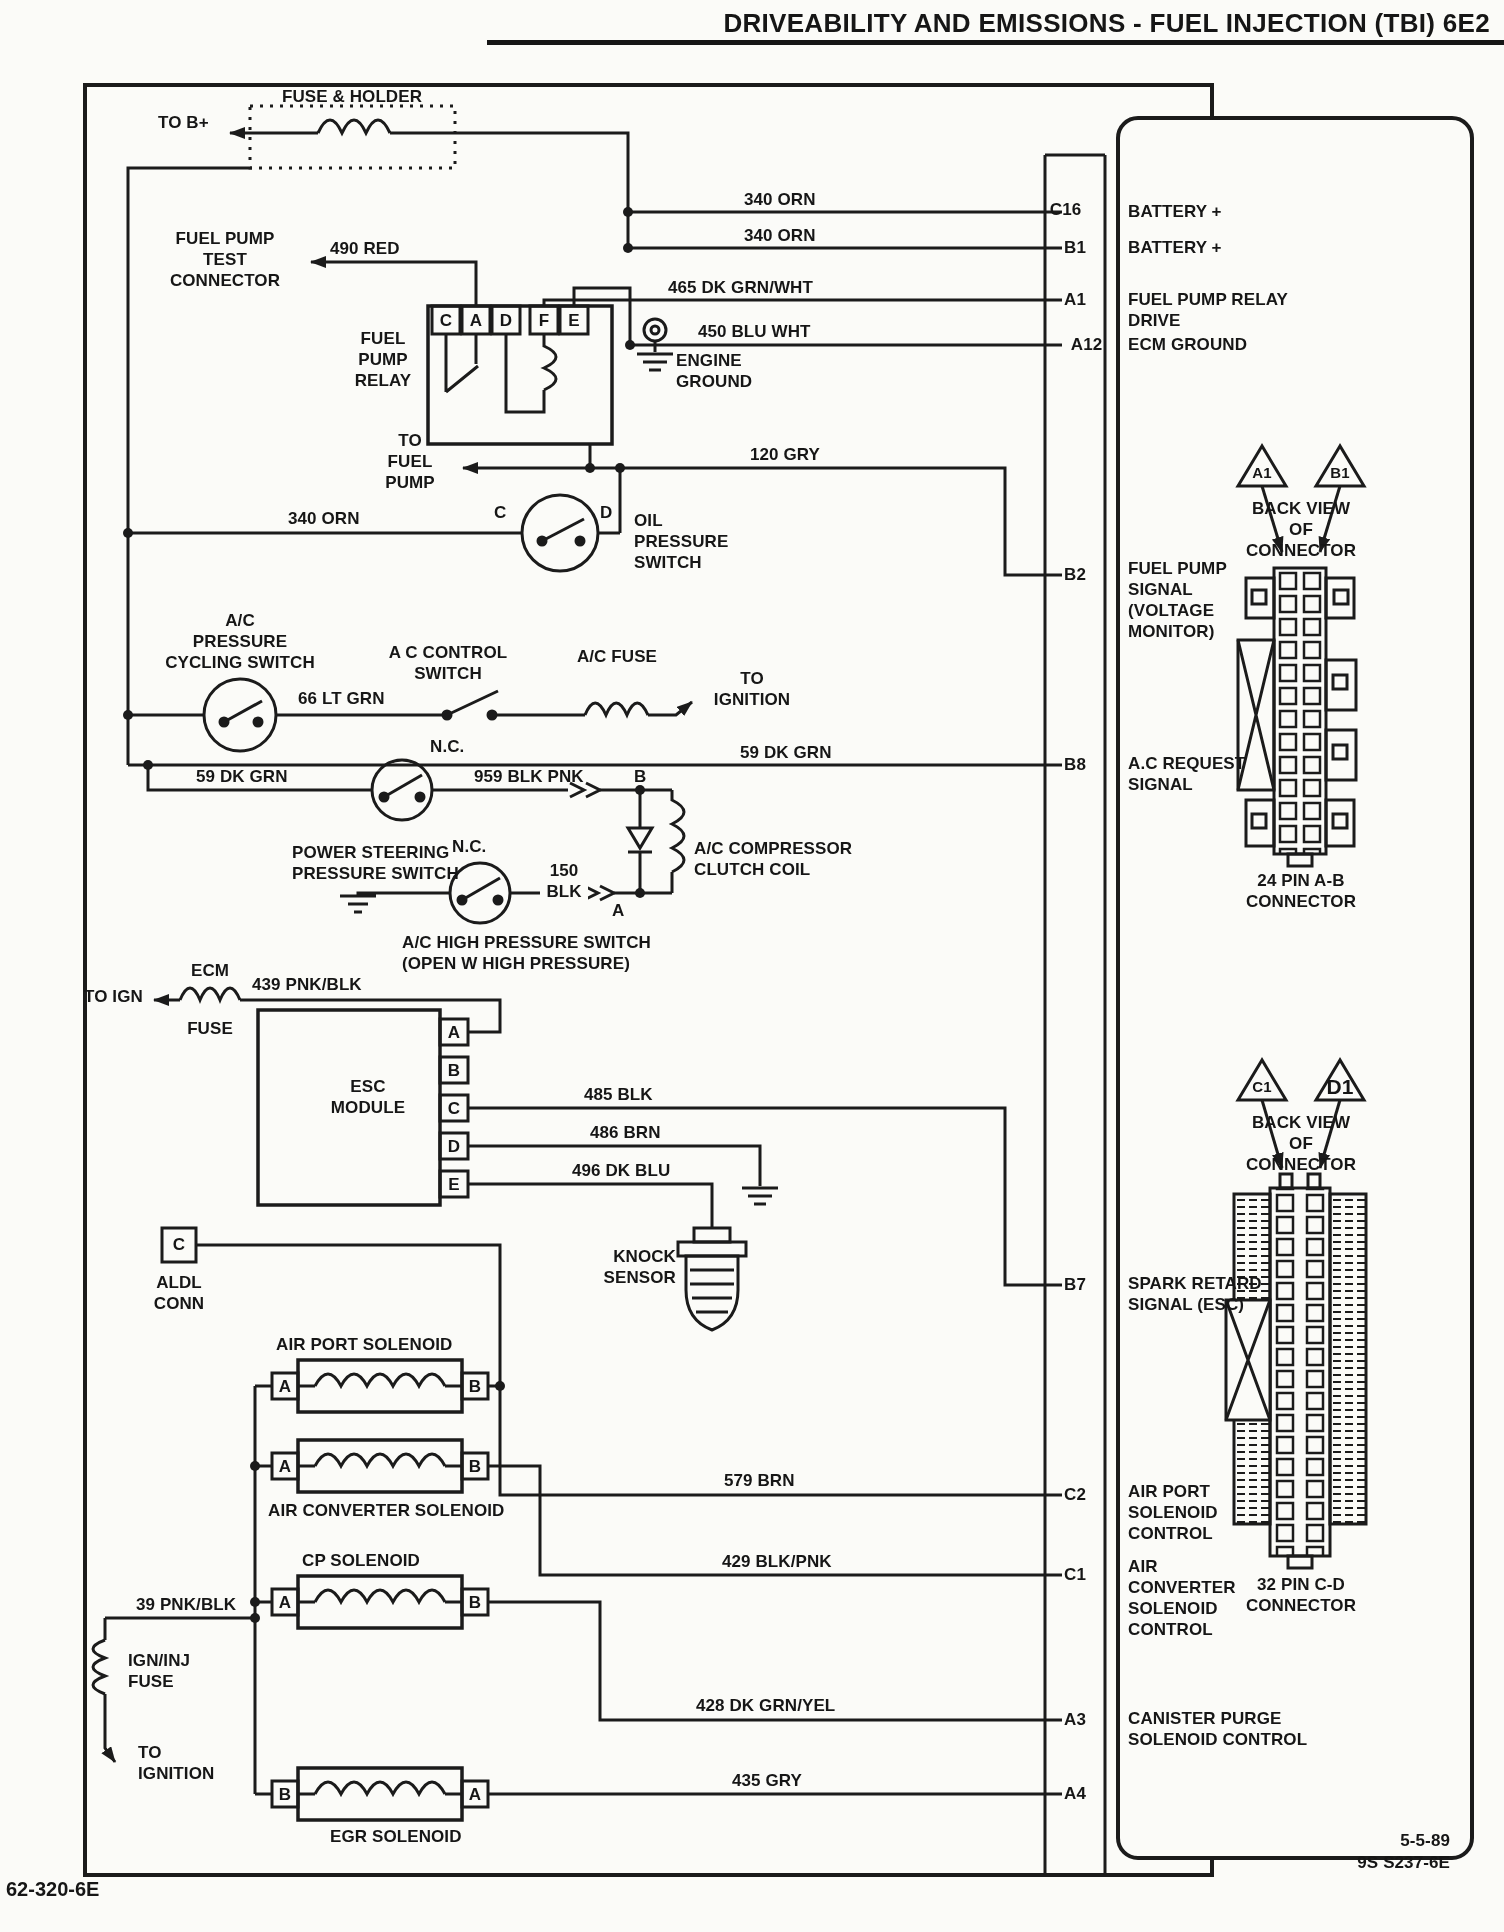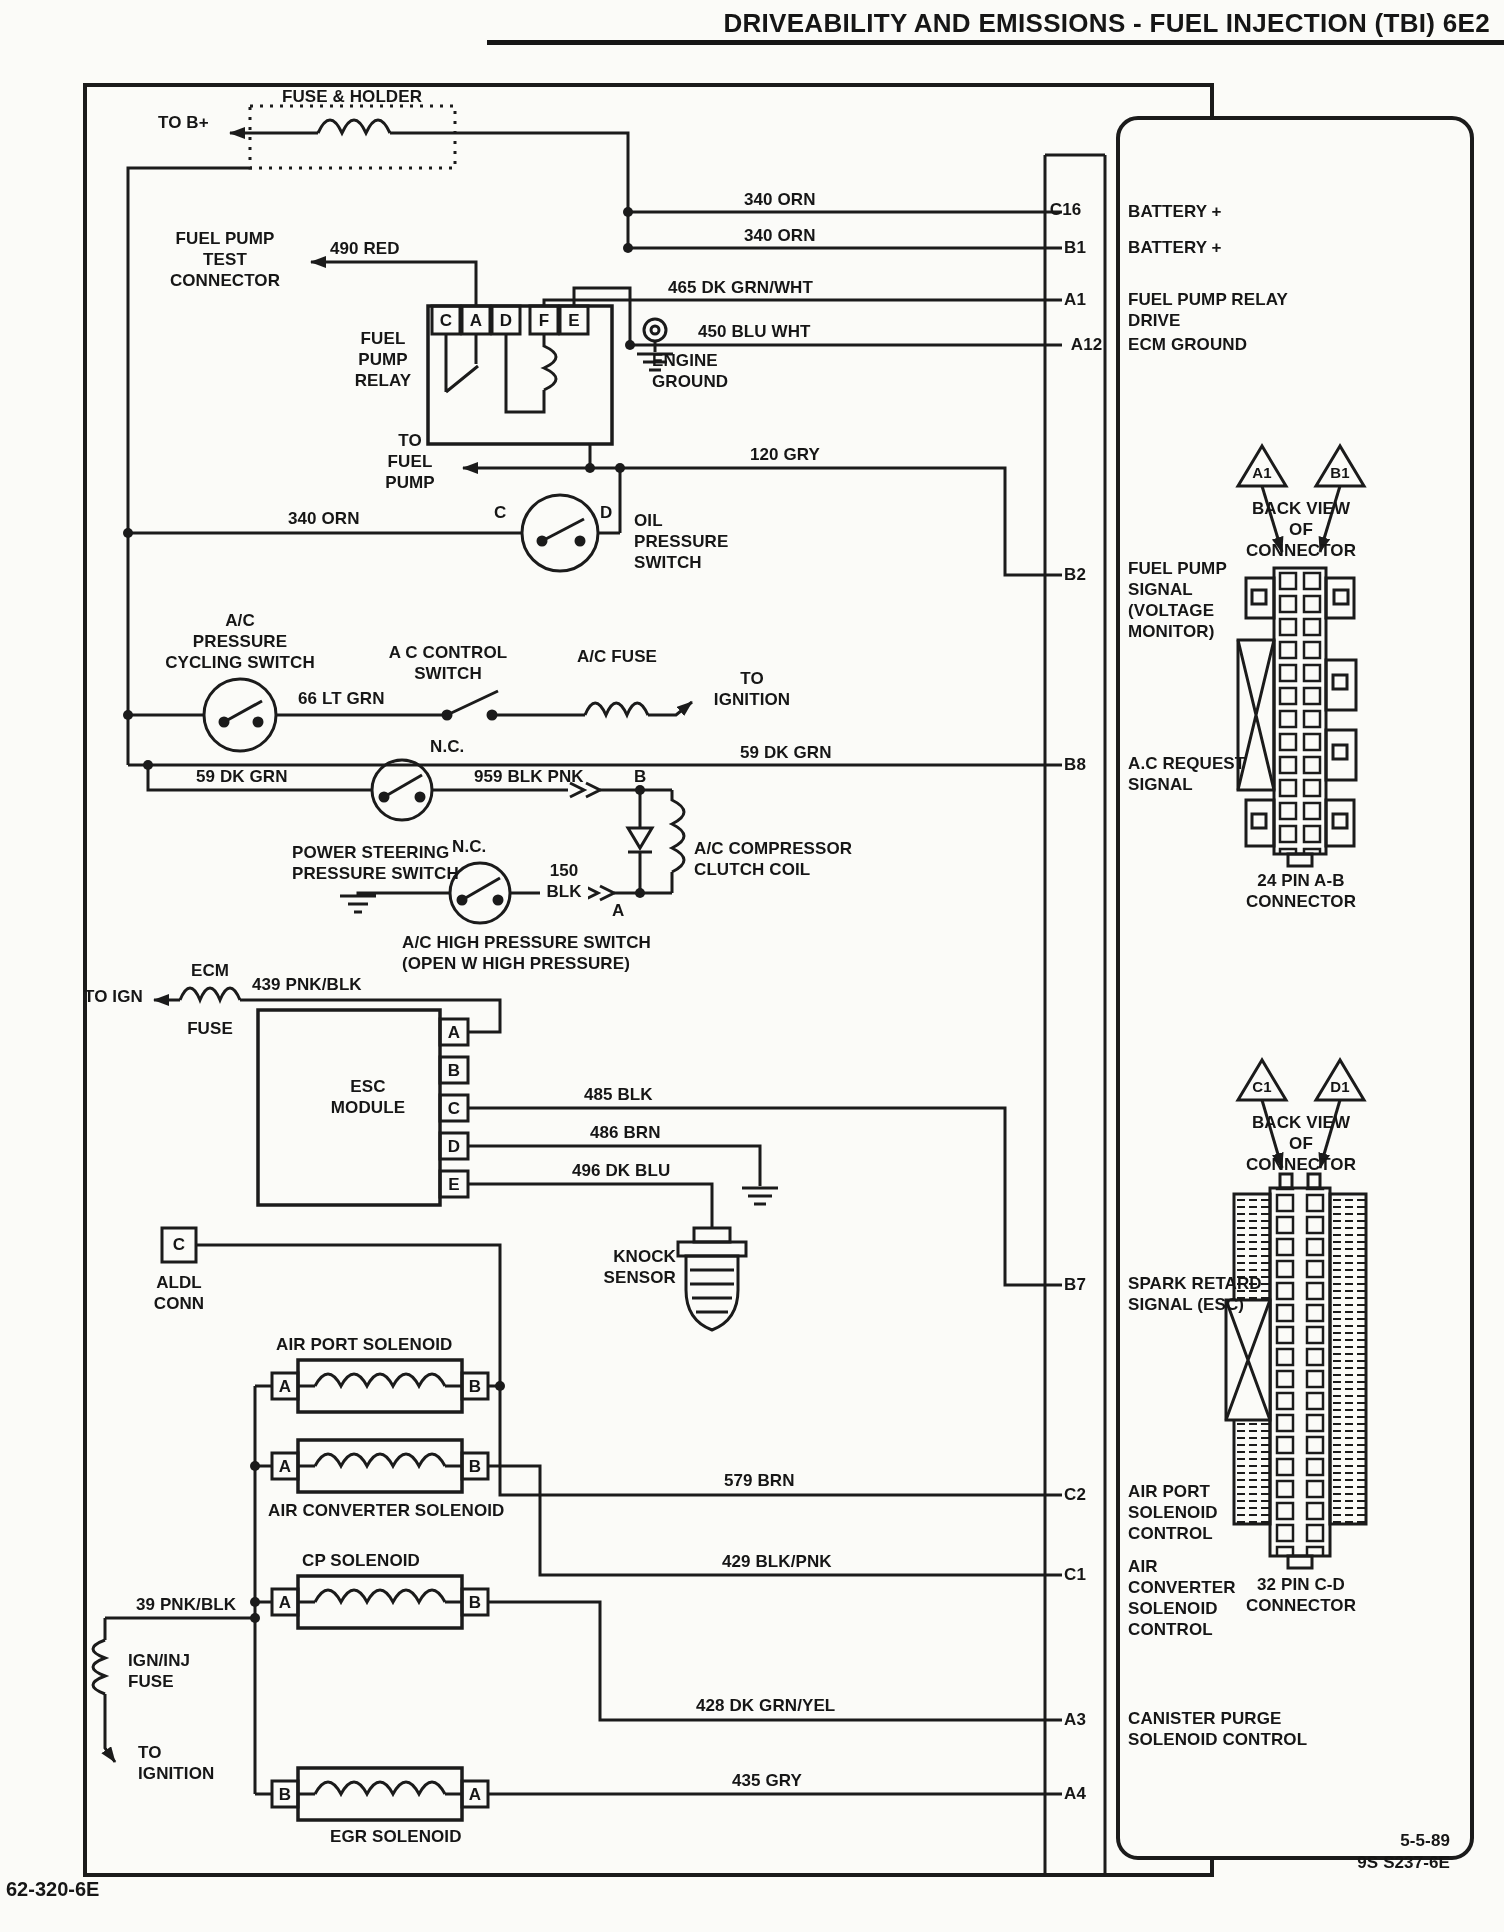--- a/index.html
+++ b/index.html
@@ -287,21 +287,21 @@
 CONNECTOR</div>
 <div class="lb" style="left:330px;top:238px">490 RED</div>
 <div class="lb c" style="left:342px;top:328px;width:82px">FUEL
 PUMP
 RELAY</div>
 <div class="lb c" style="left:432px;top:310px;width:28px">C</div>
 <div class="lb c" style="left:462px;top:310px;width:28px">A</div>
 <div class="lb c" style="left:492px;top:310px;width:28px">D</div>
 <div class="lb c" style="left:530px;top:310px;width:28px">F</div>
 <div class="lb c" style="left:560px;top:310px;width:28px">E</div>
-<div class="lb" style="left:652px;top:350px">ENGINE
+<div class="lb" style="left:676px;top:350px">ENGINE
 GROUND</div>
 
 <div class="lb c" style="left:368px;top:430px;width:84px">TO
 FUEL
 PUMP</div>
 <div class="lb" style="left:288px;top:508px">340 ORN</div>
 <div class="lb" style="left:494px;top:502px">C</div>
 <div class="lb" style="left:600px;top:502px">D</div>
 <div class="lb" style="left:634px;top:510px">OIL
 PRESSURE
@@ -418,21 +418,21 @@
 SOLENOID CONTROL</div>
 
 <div class="lb c" style="left:1242px;top:462px;width:40px;font-size:15px">A1</div>
 <div class="lb c" style="left:1320px;top:462px;width:40px;font-size:15px">B1</div>
 <div class="lb c" style="left:1236px;top:498px;width:130px">BACK VIEW
 OF
 CONNECTOR</div>
 <div class="lb c" style="left:1236px;top:870px;width:130px">24 PIN A-B
 CONNECTOR</div>
 <div class="lb c" style="left:1242px;top:1076px;width:40px;font-size:15px">C1</div>
-<div class="lb c" style="left:1320px;top:1076px;width:40px;font-size:15px">D1</div>
+<div class="lb c" style="left:1320px;top:1076px;width:40px;font-size:21px">D1</div>
 <div class="lb c" style="left:1236px;top:1112px;width:130px">BACK VIEW
 OF
 CONNECTOR</div>
 <div class="lb c" style="left:1236px;top:1574px;width:130px">32 PIN C-D
 CONNECTOR</div>
 
 <div class="lb r" style="left:1300px;top:1830px;width:150px">5-5-89</div>
 <div class="lb r" style="left:1300px;top:1852px;width:150px">9S S237-6E</div>
 <div class="ft">62-320-6E</div>
 

